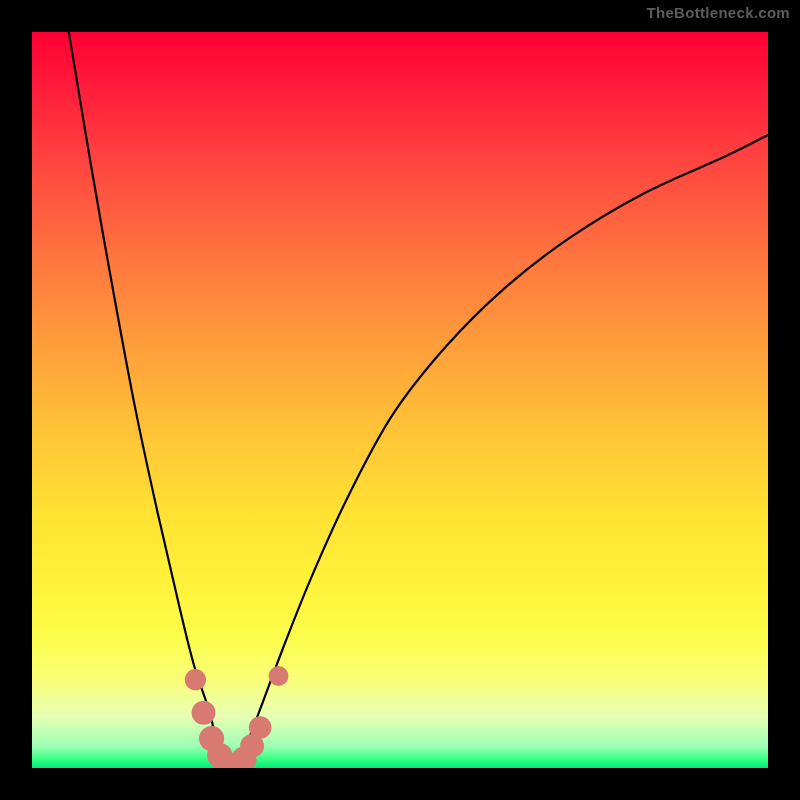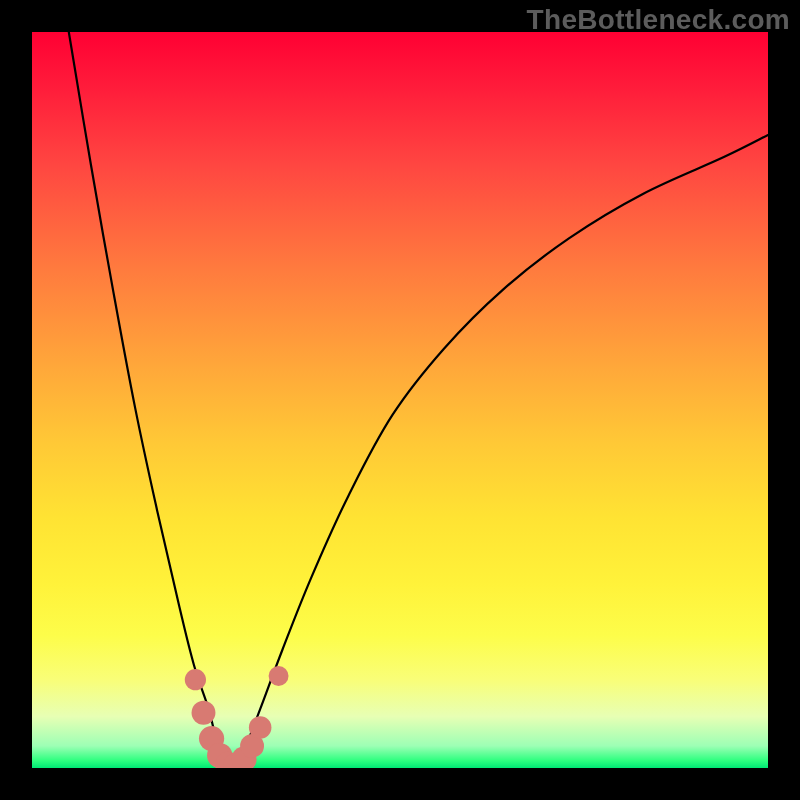--- a/index.html
+++ b/index.html
@@ -48,21 +48,21 @@
       #9dffb5 97%,
       #2dff7f 99%,
       #00e874 100%
     );
   }
   .watermark {
     position: absolute;
     top: 4px;
     right: 10px;
     font-family: Arial, Helvetica, sans-serif;
-    font-size: 28px;
+    font-size: 15px;
     font-weight: 600;
     color: #5c5c5c;
     letter-spacing: 0.3px;
     user-select: none;
   }
   svg.curves {
     position: absolute;
     left: 0;
     top: 0;
     width: 100%;

